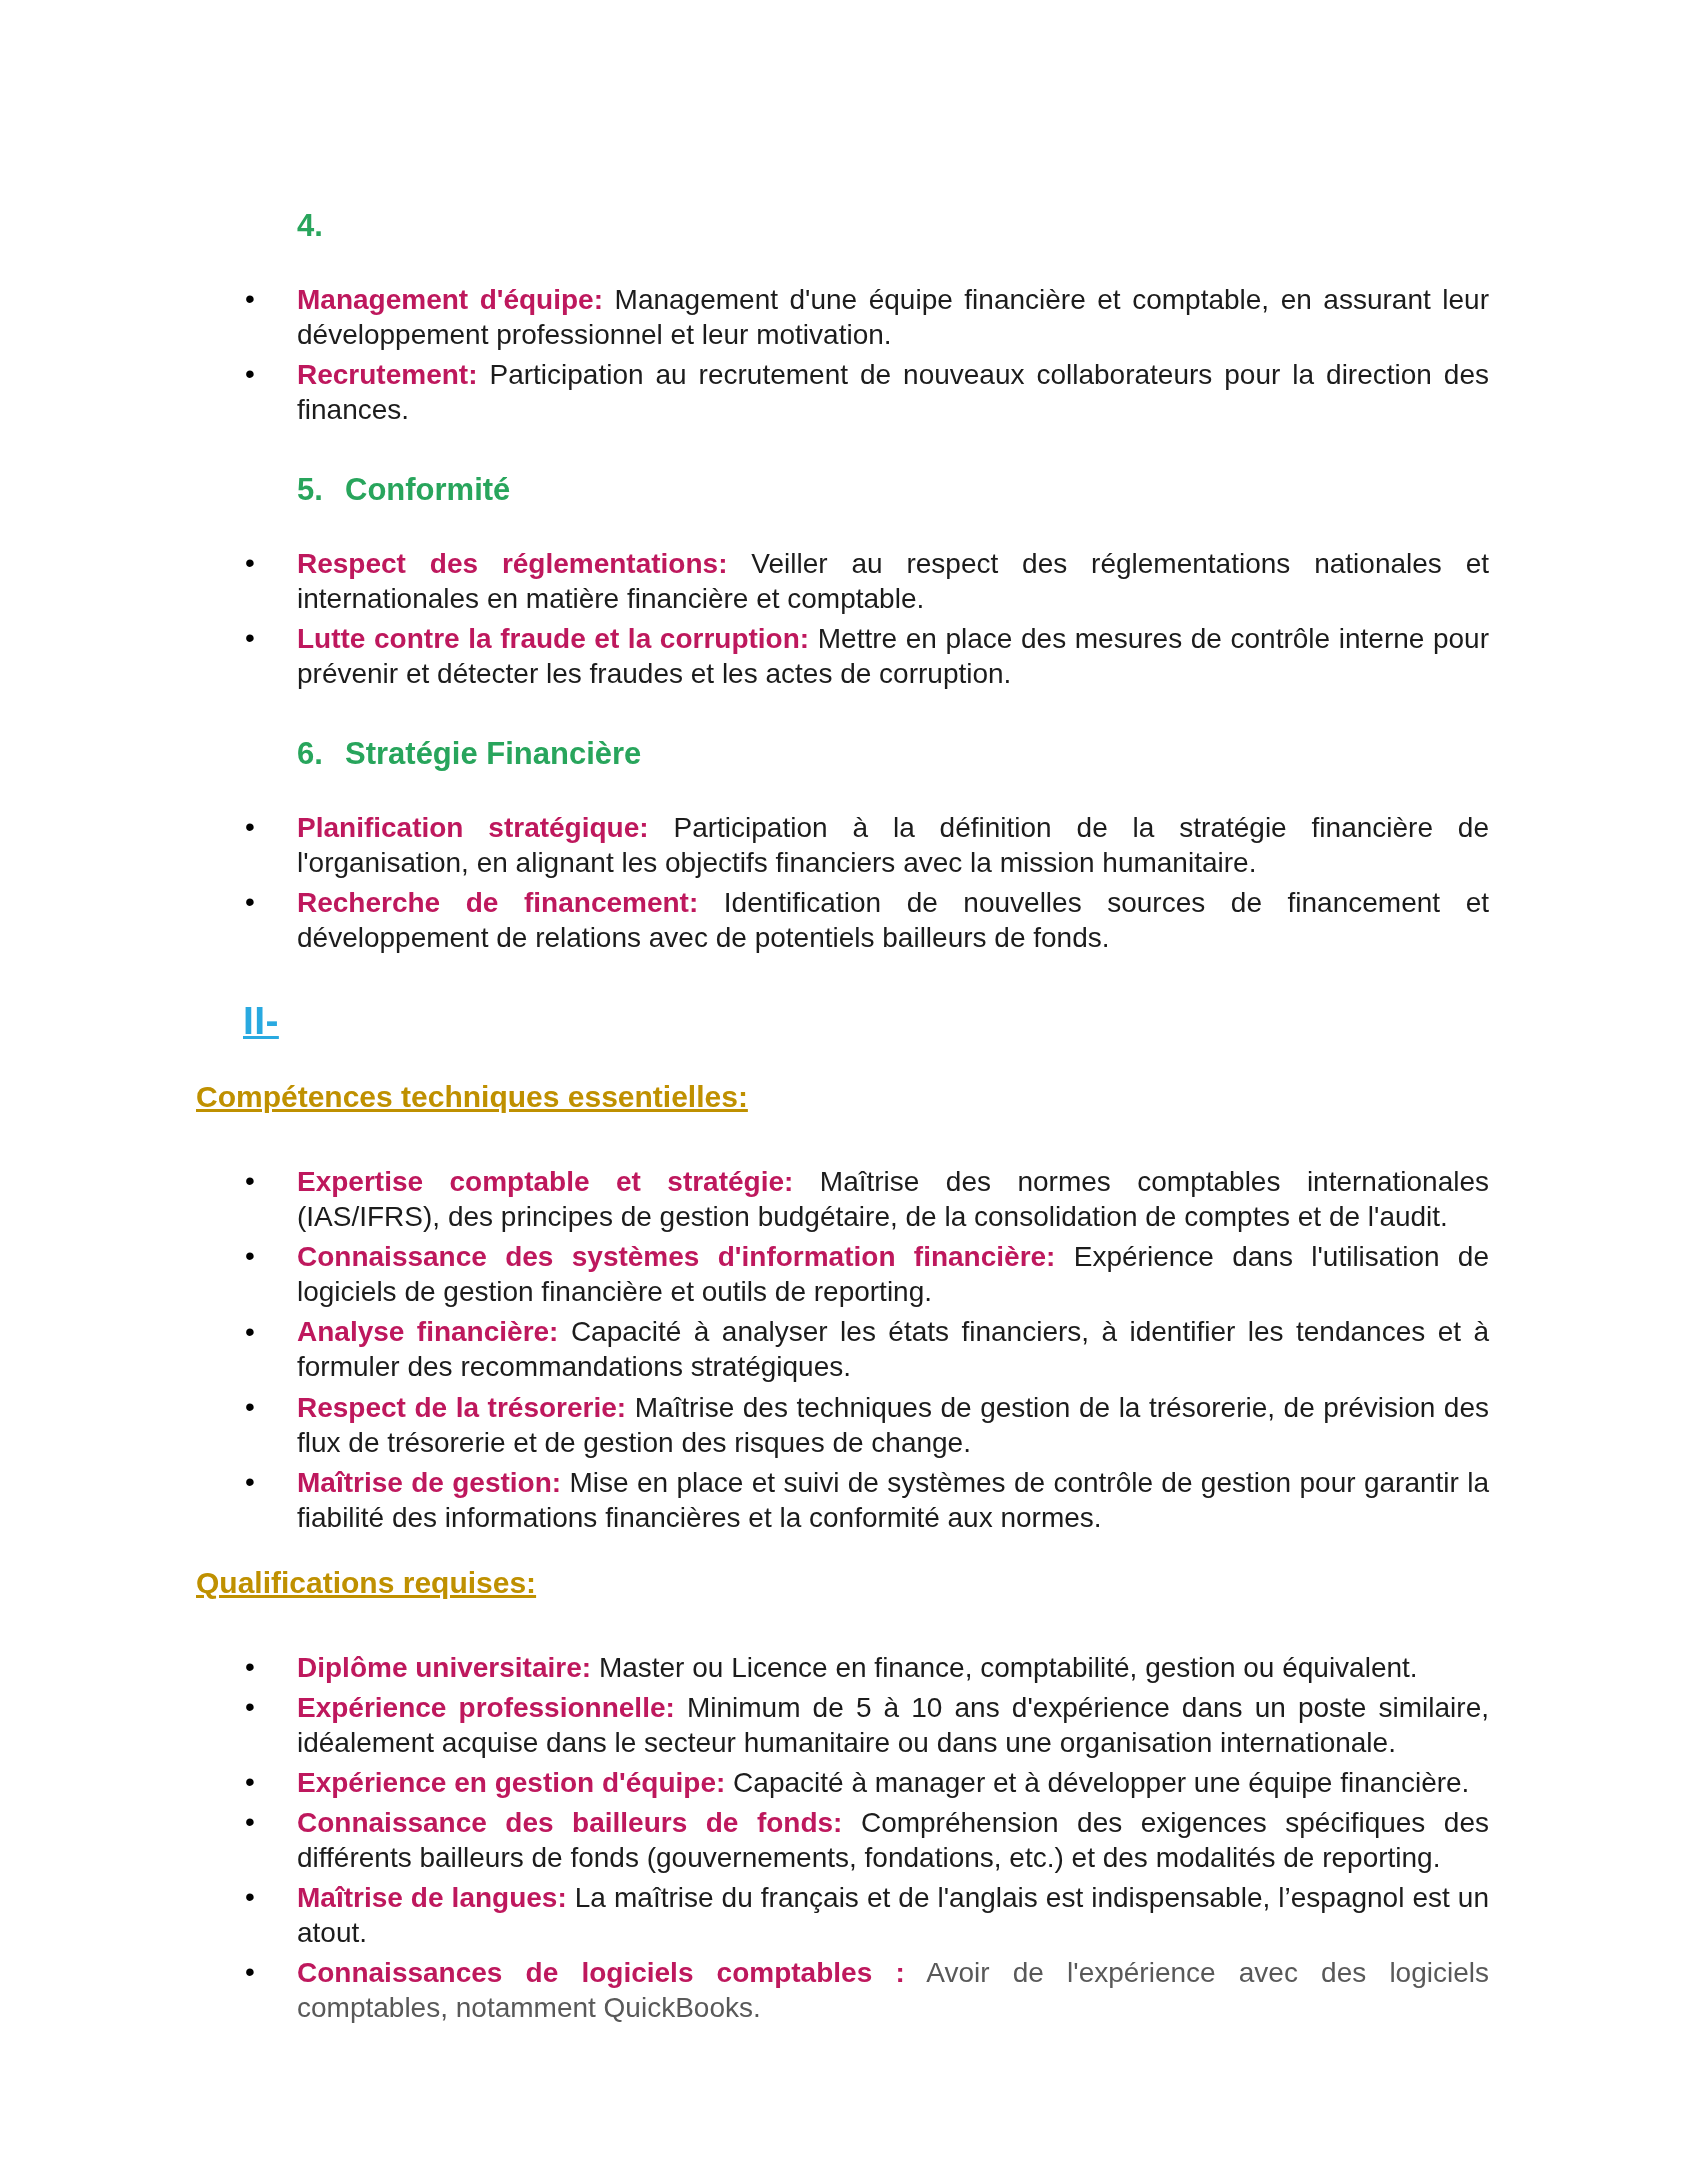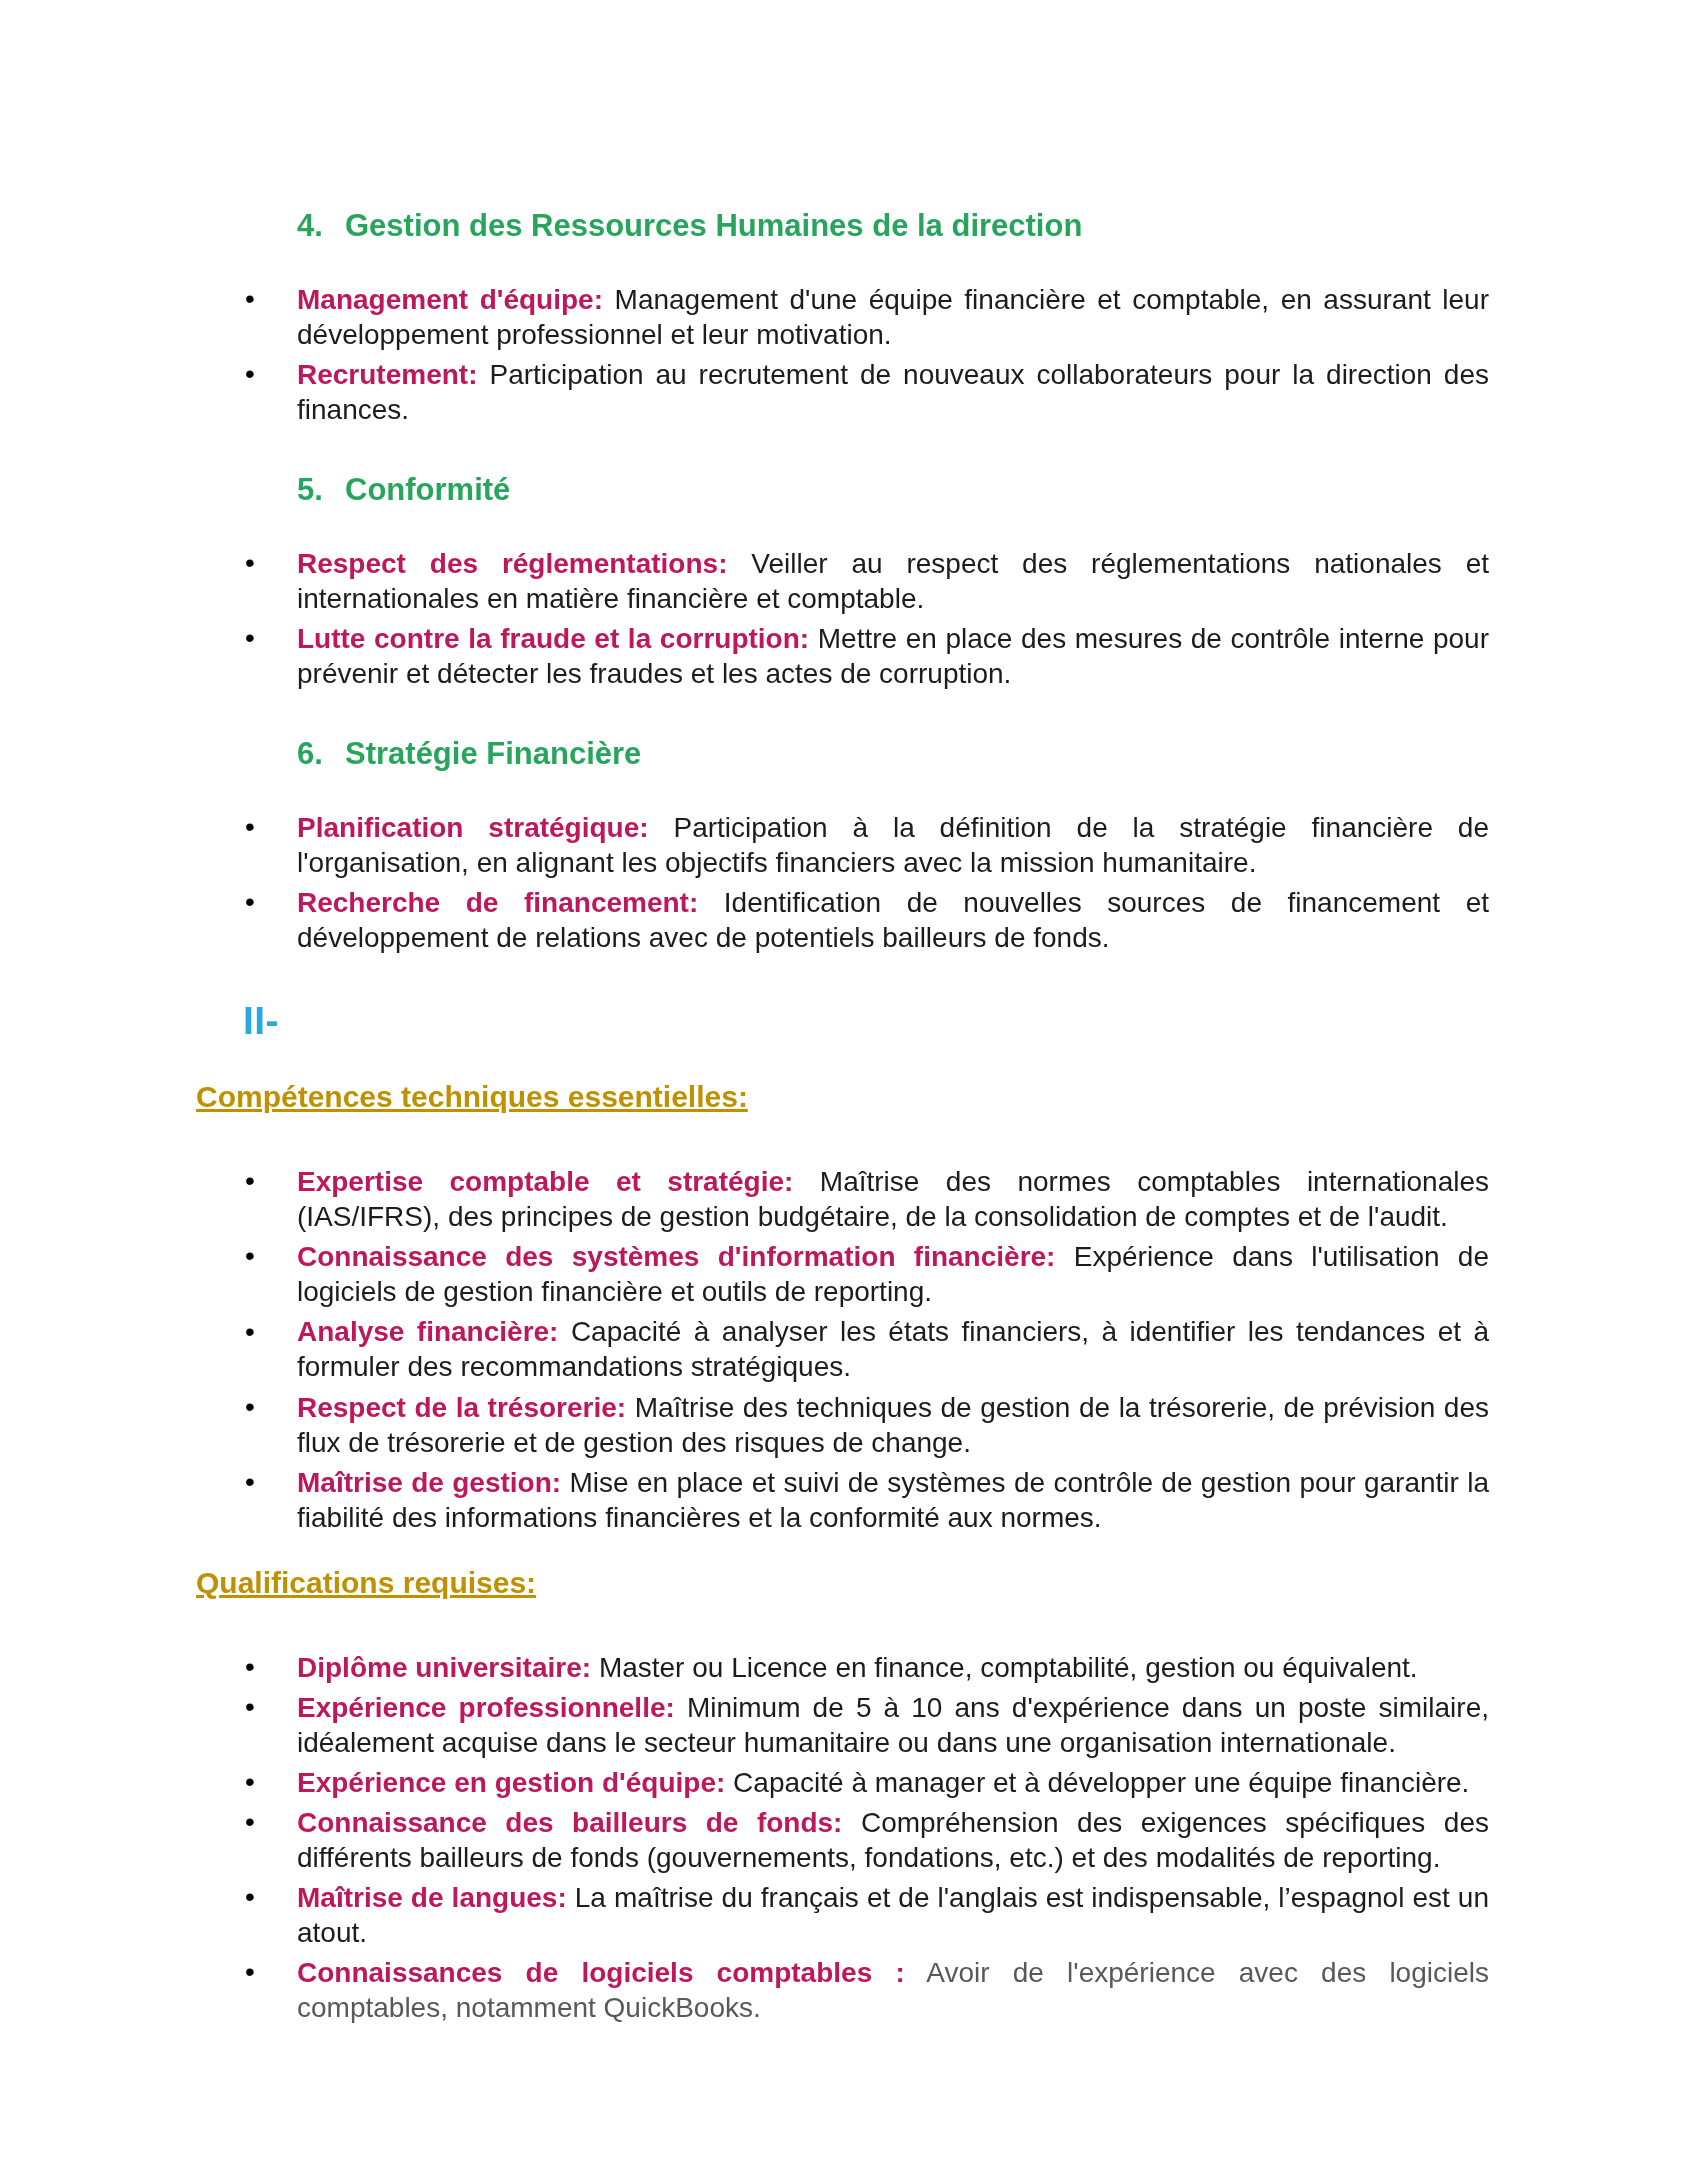--- a/index.html
+++ b/index.html
@@ -32,21 +32,21 @@
   
   .h-blue {
     display: flex;
     margin: 34px 0 36px 47px;
     color: #29a9e0;
     font-size: 39px;
     font-weight: bold;
     line-height: 44px;
     letter-spacing: 0.4px;
   }
-  .h-blue .num { flex: none; width: 106px; }
+  .h-blue .num { flex: none; width: 106px; text-decoration: underline; }
   
   .h-gold {
     margin: 0 0 49px 0;
     color: #bf9000;
     font-size: 30px;
     font-weight: bold;
     line-height: 36px;
     text-decoration: underline;
   }
   
@@ -74,21 +74,20 @@
   .b-text { color: #1c1c1c; }
   .muted { color: #595959; }
 </style>
 </head>
 <body>
 
 <div class="page">
 
   <h3 class="h-green">
     <span class="num">4.</span>
-    <span>Gestion des Ressources Humaines de la direction</span>
   </h3>
   <ul class="bullets">
     <li class="bullet">
       <span class="marker">•</span>
       <span class="b-label">Management d'équipe:</span>
       <span class="b-text">Management d'une équipe financière et comptable, en assurant leur développement professionnel et leur motivation.</span>
     </li>
     <li class="bullet">
       <span class="marker">•</span>
       <span class="b-label">Recrutement:</span>

